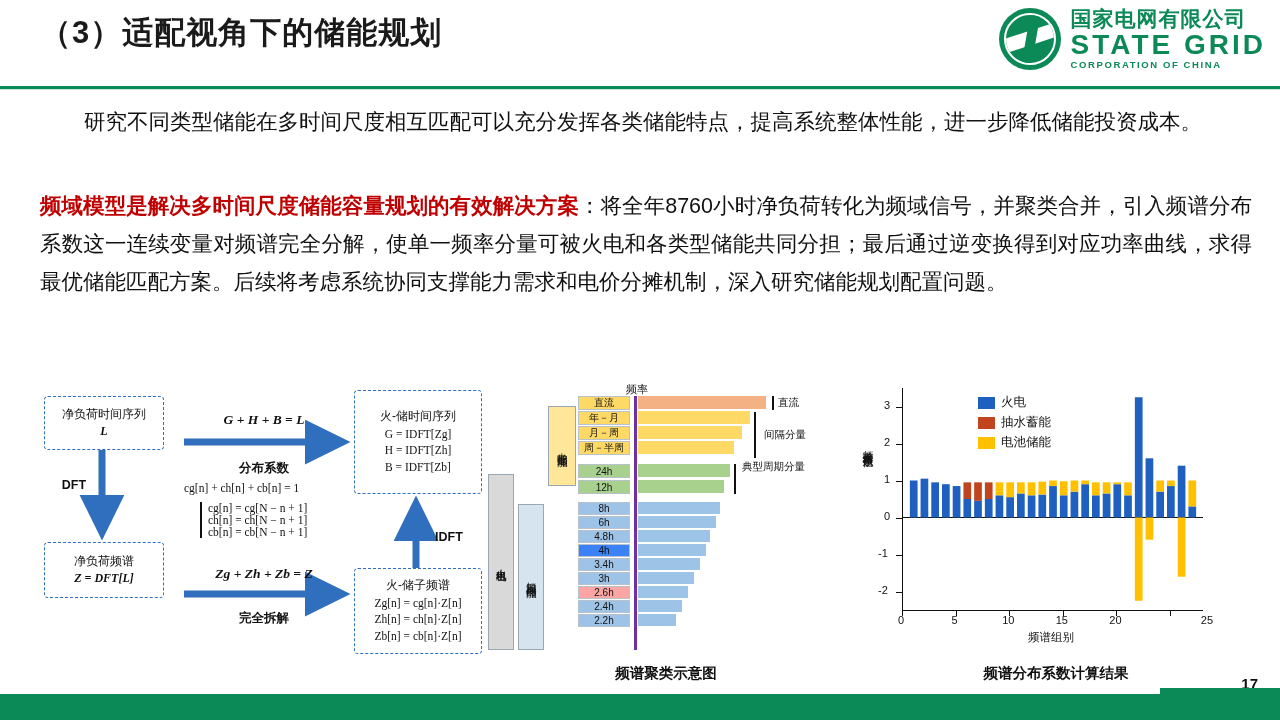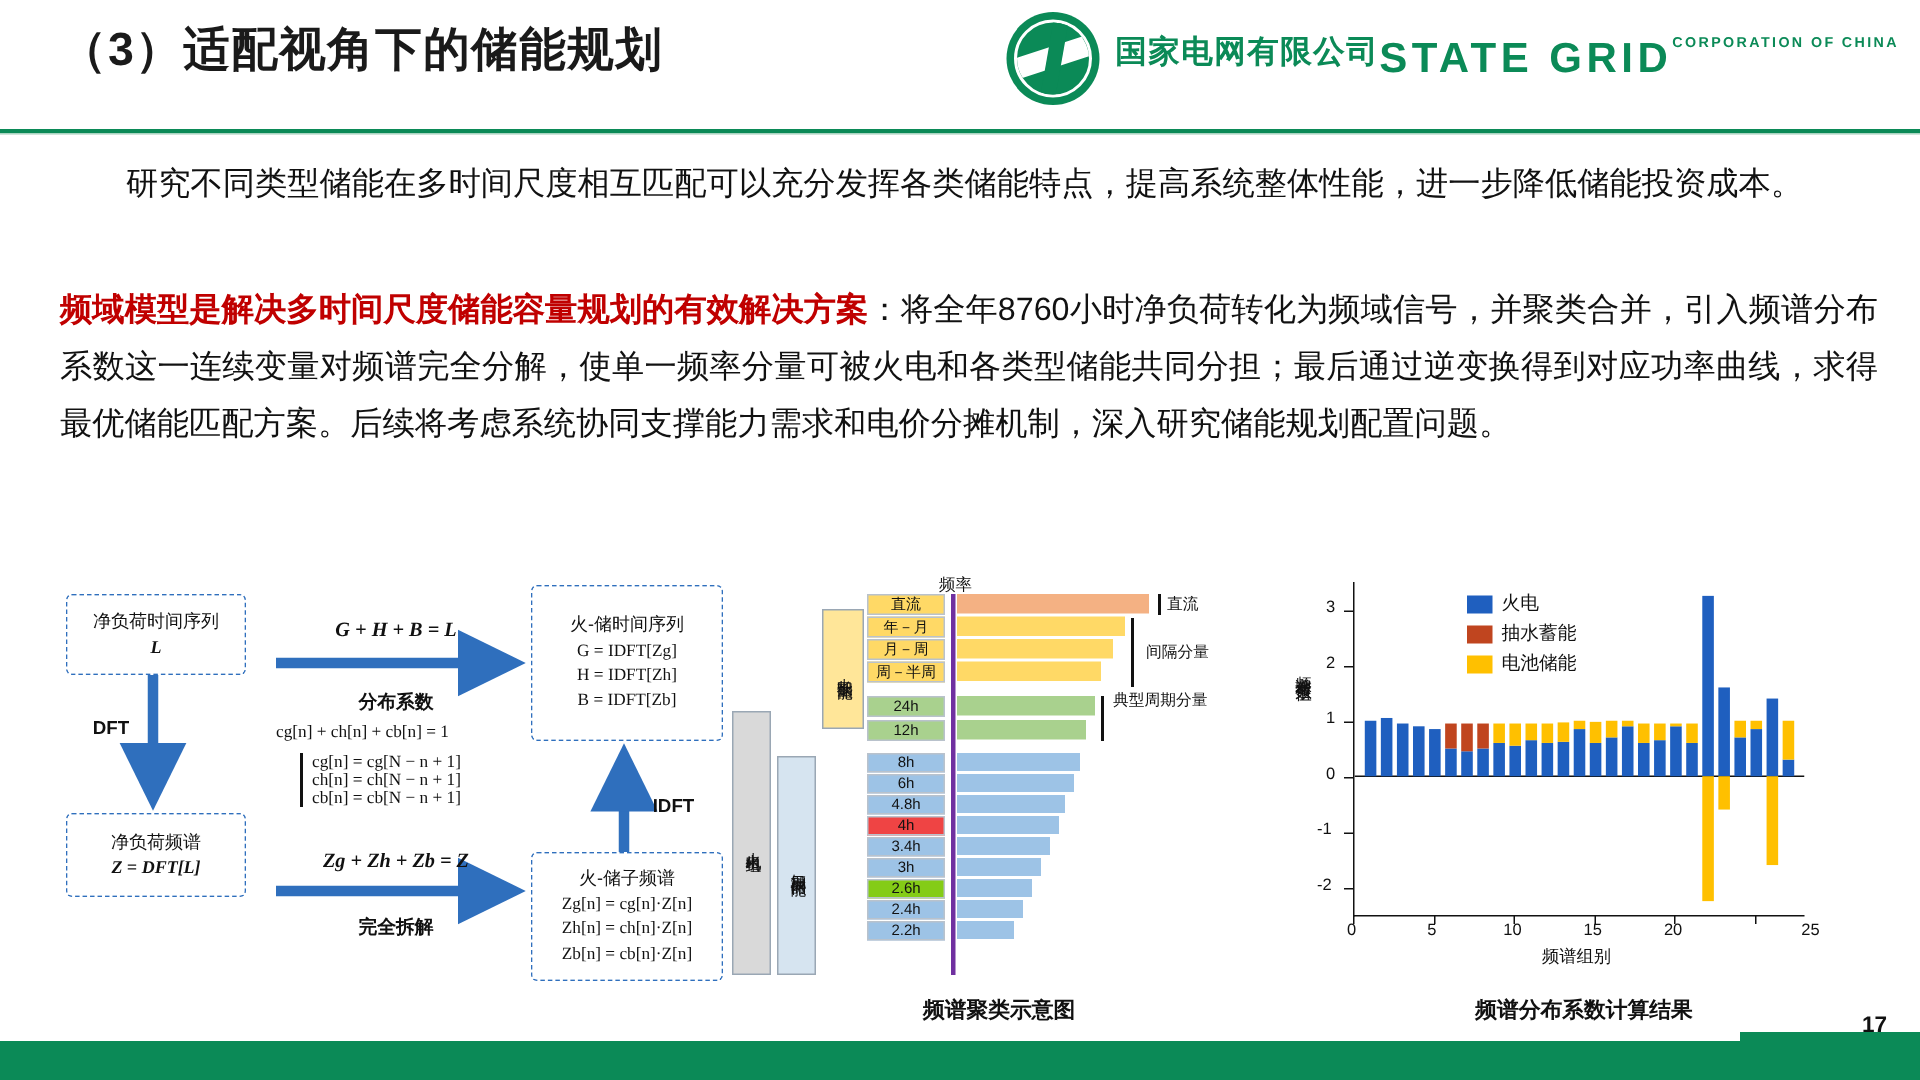--- a/index.html
+++ b/index.html
@@ -36,21 +36,21 @@
     position:relative;overflow:hidden;
   }
   .logo-mark .inner:before{
     content:"";position:absolute;left:-6px;top:16px;width:60px;height:14px;
     background:#fff;transform:rotate(-18deg);
   }
   .logo-mark .inner:after{
     content:"";position:absolute;left:20px;top:-4px;width:10px;height:56px;
     background:#0b8a57;transform:rotate(10deg);
   }
-  .logo-text{display:flex;flex-direction:row;line-height:1.05;}
+  .logo-text{display:flex;flex-direction:column;line-height:1.05;}
   .logo-cn{font-size:21px;font-weight:bold;color:#0b8a57;letter-spacing:1px;}
   .logo-en1{font-size:28px;font-weight:bold;color:#0b8a57;letter-spacing:3px;}
   .logo-en2{font-size:9.5px;font-weight:bold;color:#0b8a57;letter-spacing:1.6px;}
 
   .header-rule{
     position:absolute;left:0;top:86px;width:1280px;height:3px;background:#0b8a57;
   }
   .header-rule2{
     position:absolute;left:0;top:89px;width:1280px;height:1px;background:#cfe5da;
   }
@@ -248,30 +248,30 @@
         </div>
       <div class="band" style="left:92px;top:120px;width:52px;height:13px;background:#9dc3e6;">
           <span>8h</span>
         </div>
       <div class="band" style="left:92px;top:134px;width:52px;height:13px;background:#9dc3e6;">
           <span>6h</span>
         </div>
       <div class="band" style="left:92px;top:148px;width:52px;height:13px;background:#9dc3e6;">
           <span>4.8h</span>
         </div>
-      <div class="band" style="left:92px;top:162px;width:52px;height:13px;background:#ef4444;">
+      <div class="band" style="left:92px;top:162px;width:52px;height:13px;background:#3b82f6;">
           <span>4h</span>
         </div>
       <div class="band" style="left:92px;top:176px;width:52px;height:13px;background:#9dc3e6;">
           <span>3.4h</span>
         </div>
       <div class="band" style="left:92px;top:190px;width:52px;height:13px;background:#9dc3e6;">
           <span>3h</span>
         </div>
-      <div class="band" style="left:92px;top:204px;width:52px;height:13px;background:#84cc16;">
+      <div class="band" style="left:92px;top:204px;width:52px;height:13px;background:#fca5a5;">
           <span>2.6h</span>
         </div>
       <div class="band" style="left:92px;top:218px;width:52px;height:13px;background:#9dc3e6;">
           <span>2.4h</span>
         </div>
       <div class="band" style="left:92px;top:232px;width:52px;height:13px;background:#9dc3e6;">
           <span>2.2h</span>
         </div>
 
       <div class="hbar" style="left:152px;top:14px;width:128px;height:13px;background:#f4b183;"></div>

